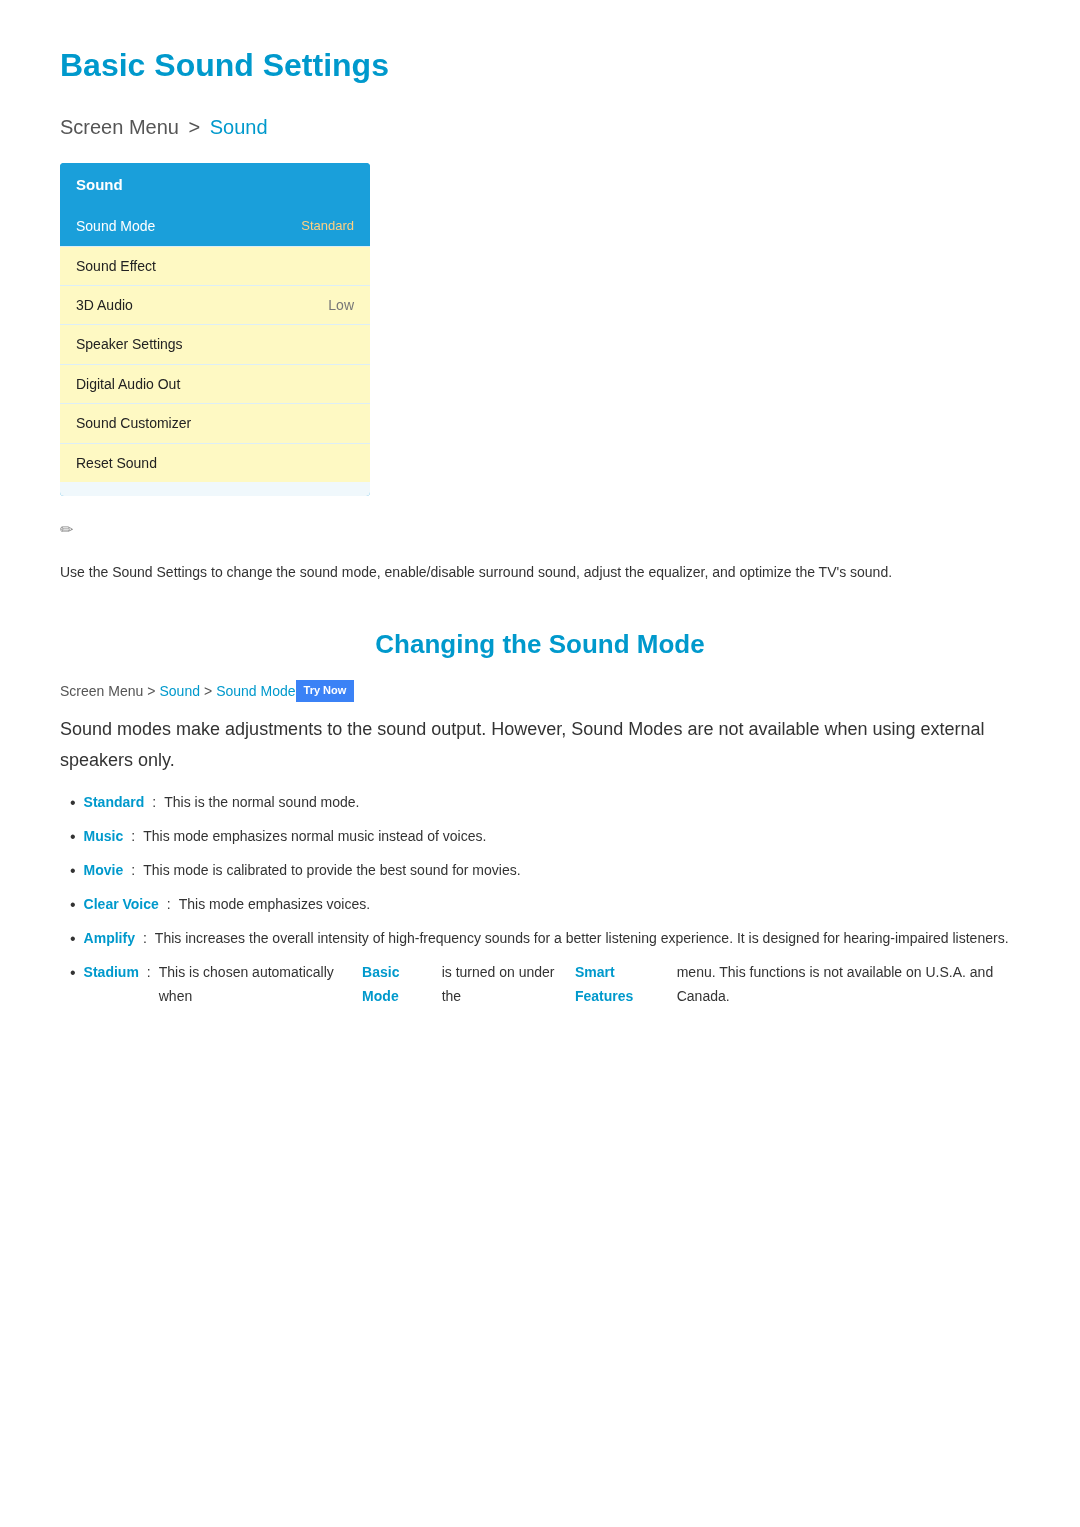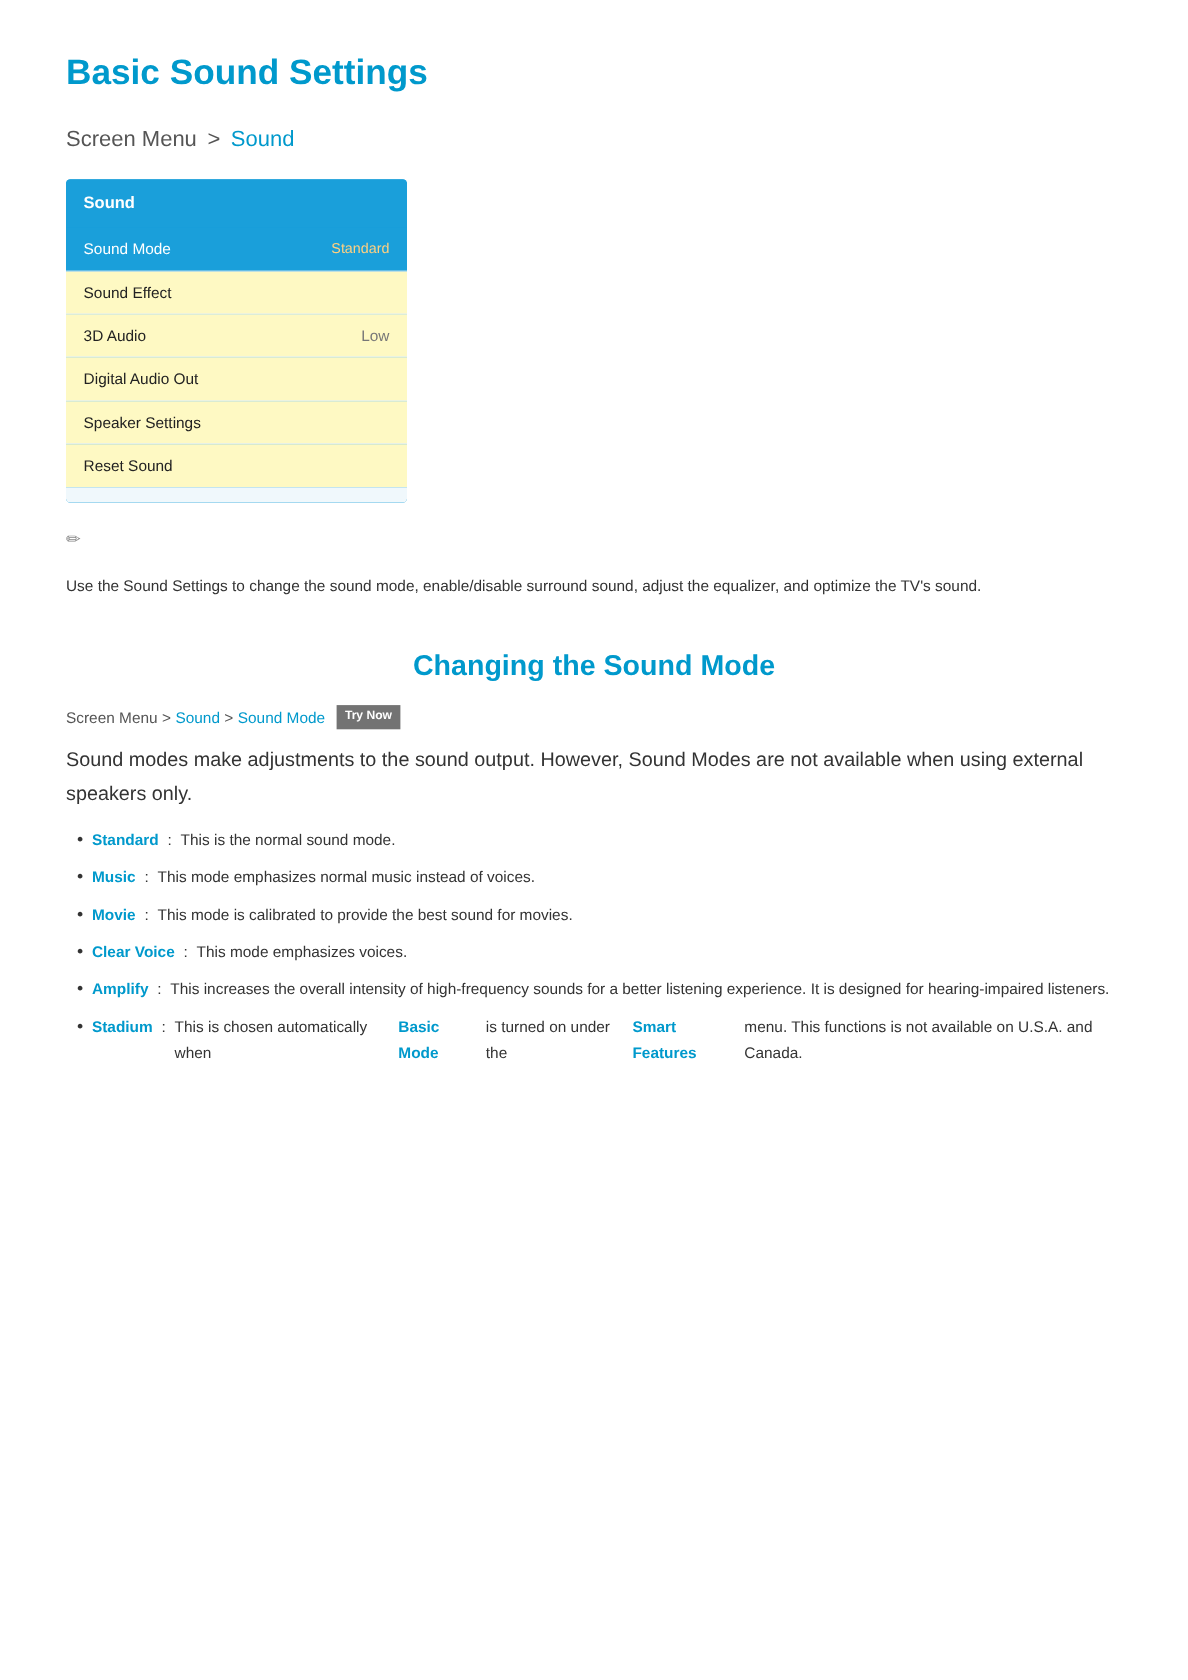--- a/index.html
+++ b/index.html
@@ -122,26 +122,26 @@
       gap: 0;
     }
     .breadcrumb2 .bc-link {
       color: #0099cc;
     }
     .breadcrumb2 .bc-sep {
       margin: 0 4px;
       color: #555;
     }
     .try-now-badge {
-      background: #737373;
+      background: #3b82f6;
       color: #ffffff;
       font-size: 11px;
       padding: 2px 8px;
       border-radius: 0;
-      margin-left: 10px;
+      margin-left: 0;
       font-weight: bold;
     }
 
     .section-desc {
       font-size: 18px;
       color: #333;
       margin-bottom: 16px;
       line-height: 1.7;
     }
 
@@ -191,24 +191,27 @@
         <span class="item-value">Standard</span>
       </div>
       <div class="menu-item">
         <span class="item-label">Sound Effect</span>
       </div>
       <div class="menu-item">
         <span class="item-label">3D Audio</span>
         <span class="item-value-gray">Low</span>
       </div>
       <div class="menu-item">
+        <span class="item-label">Speaker Settings</span>
+      </div>
+      <div class="menu-item">
         <span class="item-label">Digital Audio Out</span>
       </div>
       <div class="menu-item">
-        <span class="item-label">Speaker Settings</span>
+        <span class="item-label">Sound Customizer</span>
       </div>
       <div class="menu-item menu-last">
         <span class="item-label">Reset Sound</span>
       </div>
     </div>
   <div class="menu-spacer"></div>
 </div>
 
 <div class="note">
   <span class="note-icon">✏</span>

